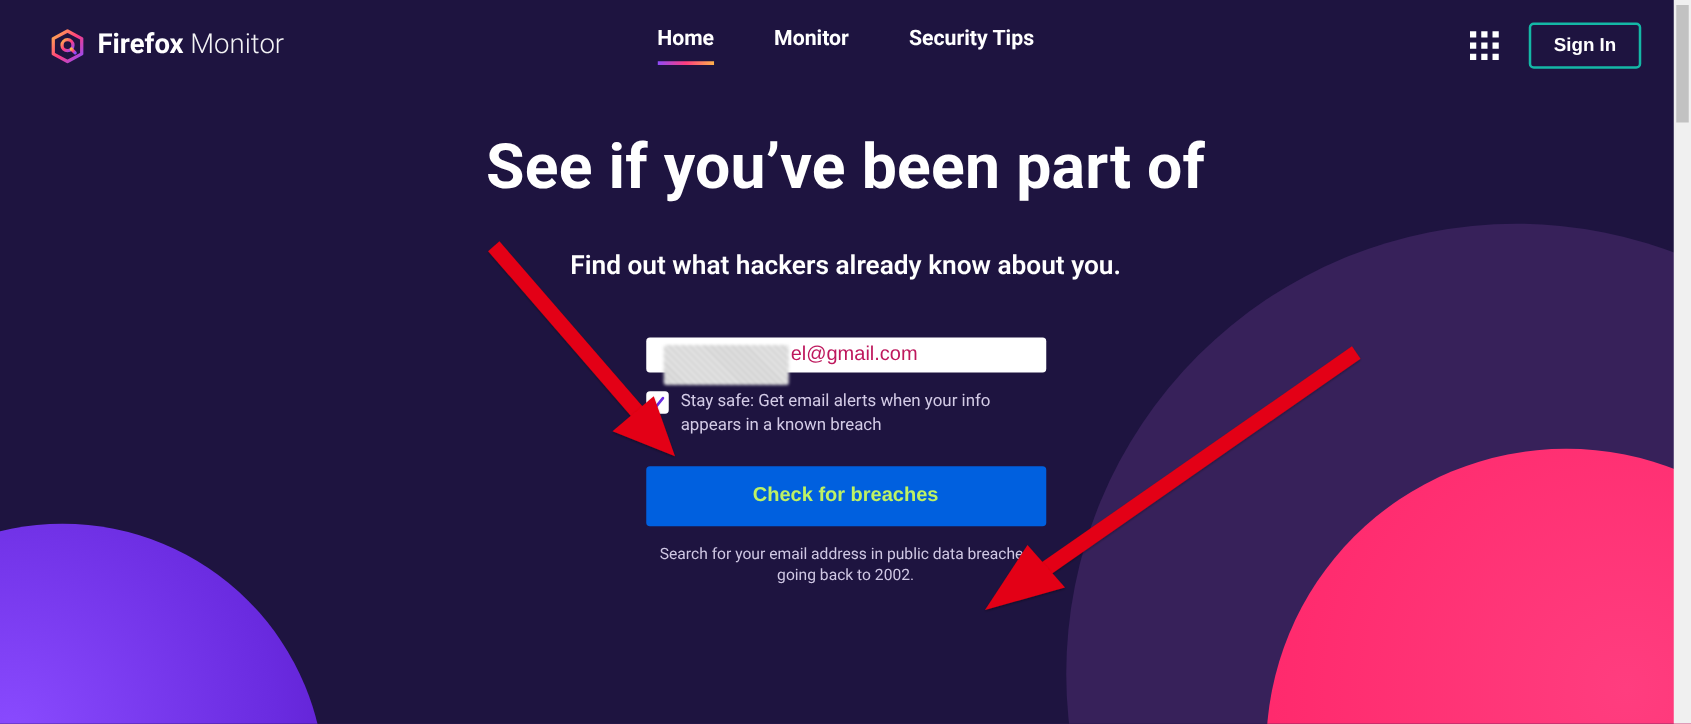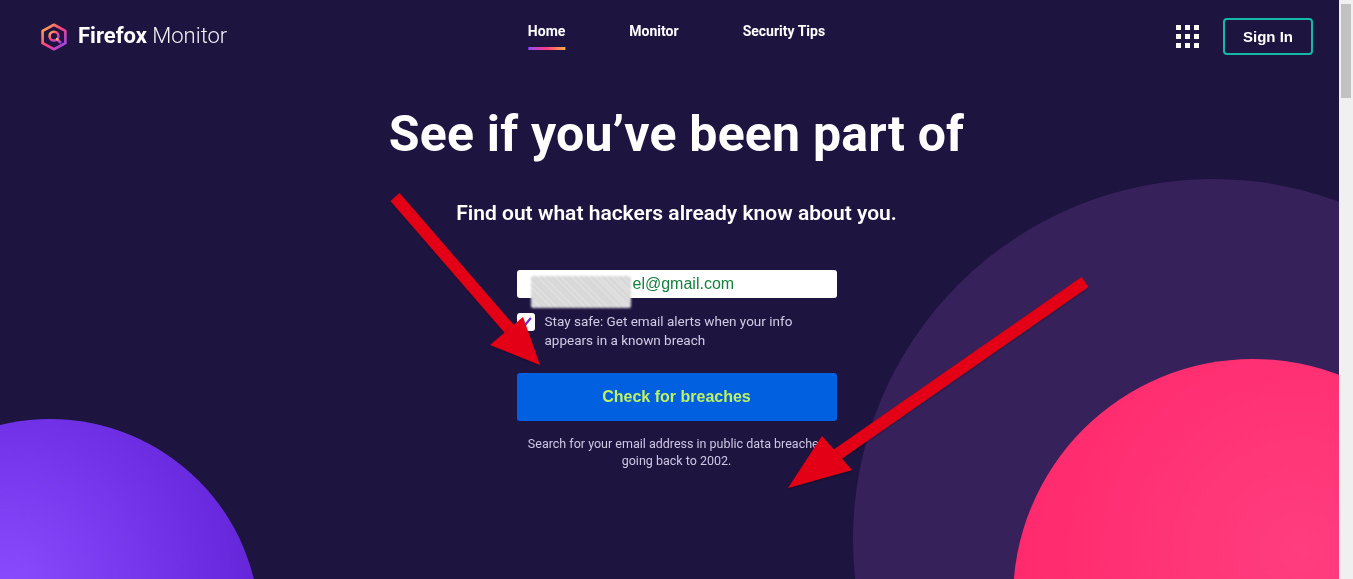--- a/index.html
+++ b/index.html
@@ -56,22 +56,22 @@
   }
   .brand-icon svg { display: block; }
   .brand-text .bold { font-weight: 700; }
   .brand-text .light { font-weight: 300; opacity: 0.95; }
 
   .nav {
     position: absolute;
     left: 50%;
     transform: translateX(-50%);
     display: flex;
-    gap: 64px;
-    font-size: 14px;
+    gap: 48px;
+    font-size: 17px;
     font-weight: 700;
     text-align: center;
   }
   .nav a {
     color: #fff;
     text-decoration: none;
     padding-bottom: 8px;
     cursor: pointer;
   }
   .nav a.active {
@@ -133,21 +133,21 @@
     margin: 42px auto 0 auto;
     text-align: left;
   }
   .email-input {
     width: 100%;
     height: 28px;
     border: none;
     border-radius: 3px;
     padding: 0 14px;
     font-size: 16px;
-    color: #15803d;
+    color: #be185d;
     background: #fff;
   }
   .email-input::placeholder { color: #555; }
   
   .input-shell { position: relative; }
   .blur-patch {
     position: absolute;
     left: 14px;
     top: 6px;
     height: 32px;

